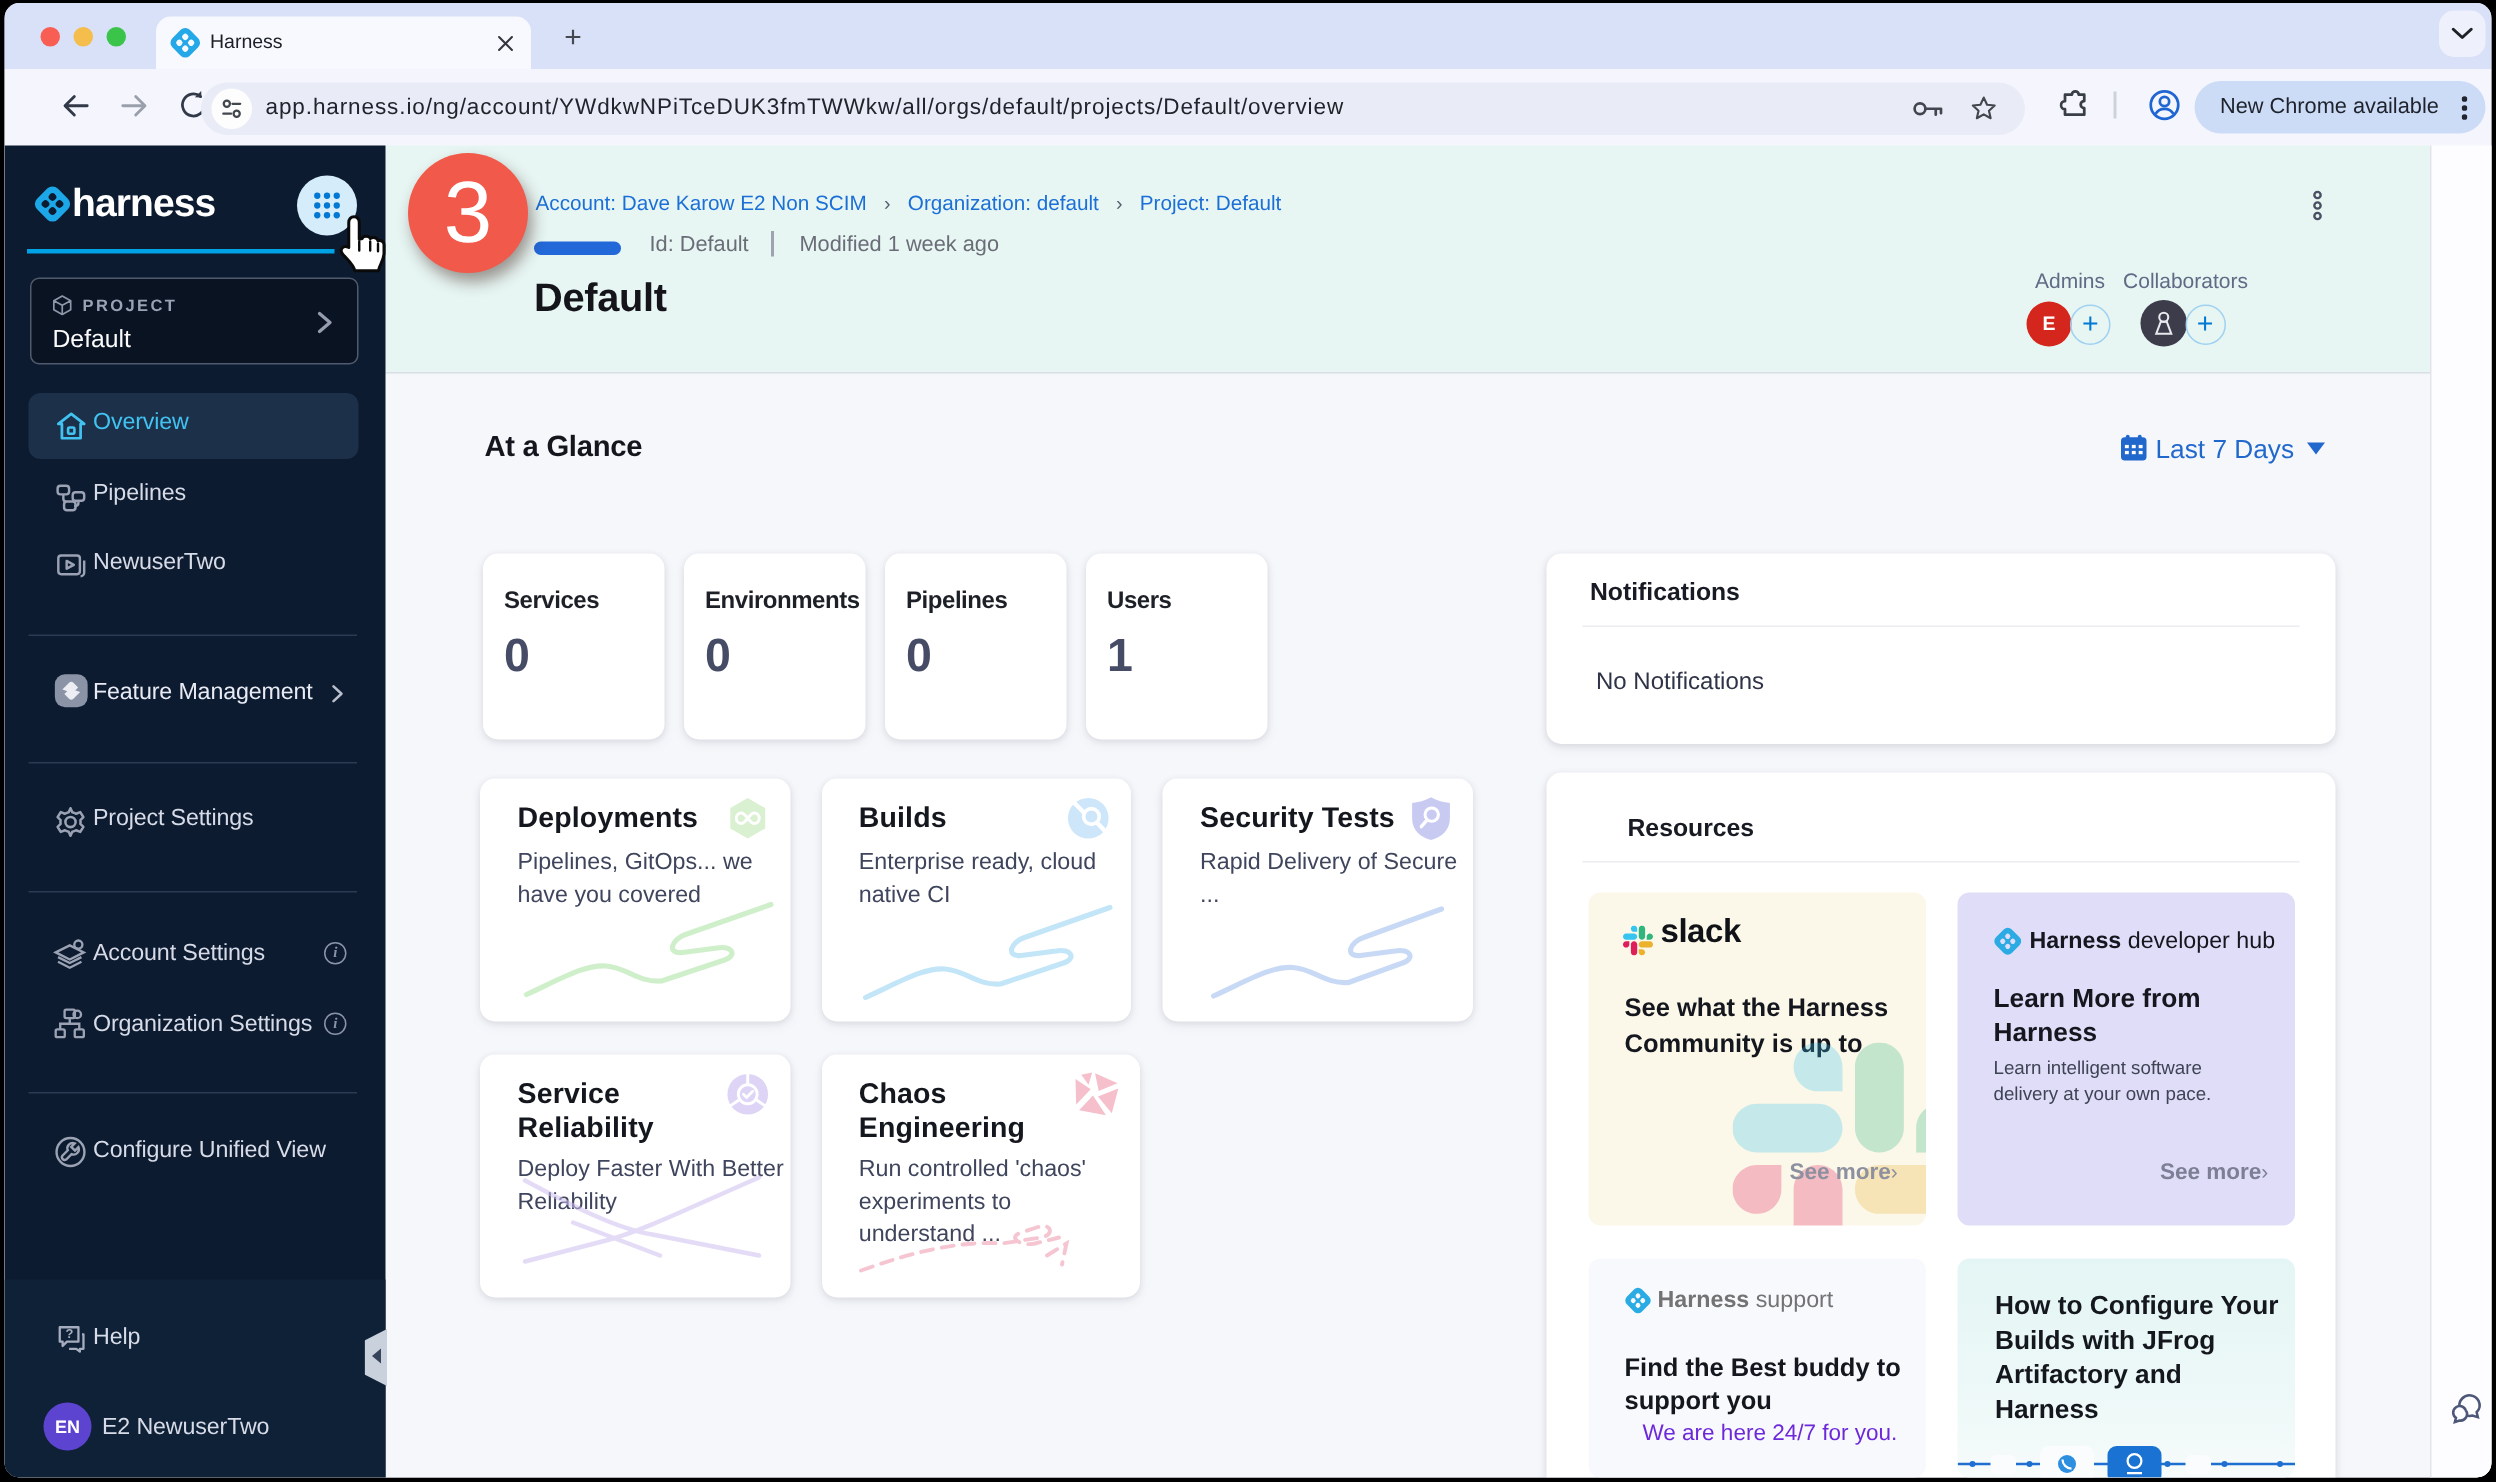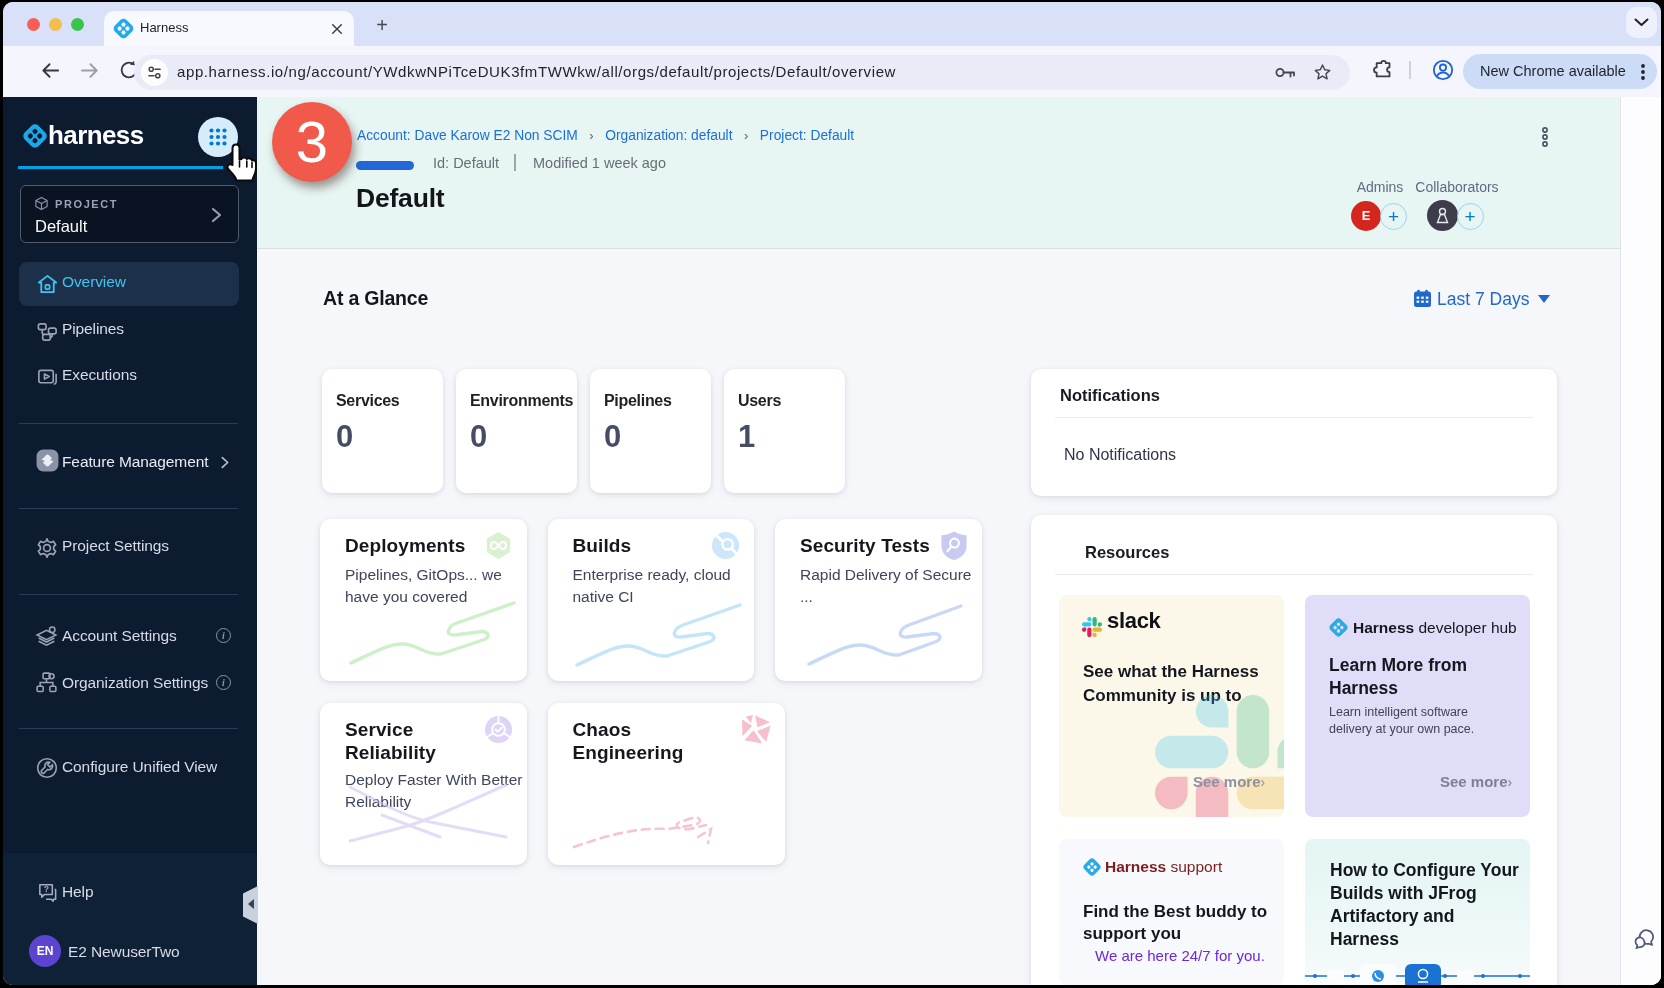--- a/index.html
+++ b/index.html
@@ -235,31 +235,32 @@
           </svg>
         <div class="msub" style="position:absolute;left:25px;top:66px;width:190px;">Deploy Faster With Better<br>Reliability</div>
         <svg style="position:absolute;left:0px;top:72px" width="206" height="80" viewBox="0 0 206 80">
             <g fill="none" stroke="#cfc0f0" stroke-width="3" opacity="0.55" stroke-linecap="round" stroke-linejoin="round">
               <path d="M30 12 C60 28 90 44 115 48 L186 62"></path>
               <path d="M30 66 L84 52 C110 45 140 30 186 10"></path>
               <path d="M62 40 L120 62"></path>
             </g>
           </svg>
       </div>
-      <div class="card" style="left:290.5px;top:606px;width:237px;height:162px;overflow:hidden;">
+      <div class="card" style="left:290.5px;top:606px;width:212px;height:162px;overflow:hidden;">
         <div class="mtitle" style="position:absolute;left:25px;top:16px;">Chaos<br>Engineering</div>
         <svg style="position:absolute;right:13px;top:11px" width="31" height="31" viewBox="0 0 32 32">
             <g fill="#f5bfcc">
               <path d="M14.5 1.5 L30 8.5 L17 13.8 Z"></path>
               <path d="M30.5 12 L26 29 L16.5 17.5 Z"></path>
               <path d="M22 30.5 L3.5 27 L13 16.8 Z"></path>
               <path d="M1.5 23 L1 5.5 L11.5 12.5 Z"></path>
               <path d="M5 2.5 L12.5 1 L10 9.5 Z"></path>
             </g>
           </svg>
+        <div class="msub" style="position:absolute;left:25px;top:66px;width:175px;">Run controlled 'chaos' experiments to understand ...</div>
         <svg style="position:absolute;left:0px;top:82px" width="206" height="76" viewBox="0 0 206 76">
             <path d="M26 62 C60 50 90 42 120 44 L146 40 C156 38 152 30 144 33 L132 37 C124 40 132 46 142 44 L158 40 M150 52 L163 44 L160 58" fill="none" stroke="#f2b6c6" stroke-width="2.6" stroke-dasharray="8 6" stroke-linecap="round" opacity="0.8"></path>
           </svg>
       </div>
 
       <div class="card" style="left:774px;top:418px;width:526px;height:470px;border-radius:10px 10px 0 0;">
         <div style="position:absolute;left:29px;top:28px;font-size:16.5px;font-weight:bold;color:#191b24;margin-left:25px;">Resources</div>
         <div style="position:absolute;left:24px;top:59px;width:478px;height:1px;background:#ebecf1;"></div>
 
         <div class="rescard" style="left:28px;top:80px;width:225px;height:222px;background:#fbf7e9;overflow:hidden;">
@@ -299,21 +300,21 @@
         <div class="rescard" style="left:28px;top:324px;width:225px;height:146px;background:#f7f9fd;">
           <svg style="position:absolute;left:24px;top:19px" width="18" height="18" viewBox="0 0 24 24">
               <g transform="rotate(45 12 12)">
                 <rect x="2.6" y="2.6" width="18.8" height="18.8" rx="4.8" fill="#2aabe3"></rect>
                 <rect x="6.9" y="6.9" width="4.3" height="4.3" rx="2.1" fill="#f7f9fd"></rect>
                 <rect x="12.9" y="6.9" width="4.3" height="4.3" rx="2.1" fill="#f7f9fd"></rect>
                 <rect x="6.9" y="12.9" width="4.3" height="4.3" rx="2.1" fill="#f7f9fd"></rect>
                 <rect x="12.9" y="12.9" width="4.3" height="4.3" rx="2.1" fill="#f7f9fd"></rect>
               </g>
             </svg>
-          <div style="position:absolute;left:46px;top:19px;font-size:15.5px;color:#7f1d1d;"><b>Harness</b> support</div>
+          <div style="position:absolute;left:46px;top:19px;font-size:15.5px;color:#737373;"><b>Harness</b> support</div>
           <div style="position:absolute;left:24px;top:62px;font-size:17px;font-weight:bold;color:#15171f;line-height:22px;">Find the Best buddy to support you</div>
           <div style="position:absolute;left:36px;top:108px;font-size:15px;color:#6d28d9;">We are here 24/7 for you.</div>
         </div>
 
         <div class="rescard" style="left:274px;top:324px;width:225px;height:146px;background:linear-gradient(180deg,#e3f5f4 0%, #eef9f8 70%, #f7fbfb 100%);overflow:hidden;">
           <div style="position:absolute;left:25px;top:20px;font-size:17.5px;font-weight:bold;color:#15171f;line-height:23px;">How to Configure Your<br>Builds with JFrog<br>Artifactory and<br>Harness</div>
           <svg style="position:absolute;left:0px;top:124px" width="225" height="26" viewBox="0 0 225 26">
             <line x1="0" y1="13" x2="225" y2="13" stroke="#1f6fd0" stroke-width="1.6"></line>
             <circle cx="10" cy="13" r="2" fill="#1f6fd0"></circle>
               <circle cx="48" cy="13" r="2" fill="#1f6fd0"></circle>
@@ -396,21 +397,21 @@
           </g>
         </svg>
       <div class="navtxt" style="top:223px;">Pipelines</div>
       <svg style="position:absolute;left:33px;top:269px" width="23" height="23" viewBox="0 0 24 24">
           <g fill="none" stroke="#9aa2b4" stroke-width="1.7">
             <rect x="3" y="4.5" width="15" height="13" rx="2"></rect>
             <path d="M21 8 V16.5 a2.5 2.5 0 0 1 -2.5 2.5"></path>
             <path d="M8.8 8.3 L13.8 11 L8.8 13.7 Z" stroke-linejoin="round"></path>
           </g>
         </svg>
-      <div class="navtxt" style="top:269px;">Executions</div>
+      <div class="navtxt" style="top:269px;">NewuserTwo</div>
       <div class="divider" style="top:326px;"></div>
       <svg style="position:absolute;left:32px;top:351px" width="25" height="25" viewBox="0 0 24 24">
           <rect x="1.5" y="1.5" width="21" height="21" rx="6.5" fill="#8b93a6"></rect>
           <path d="M6.3 11.2 L10.6 6.9 a2 2 0 0 1 2.8 0 L16.4 9.9 L12.9 13.4 Z" fill="#eceef4"></path>
           <path d="M17.7 12.8 L13.4 17.1 a2 2 0 0 1 -2.8 0 L7.6 14.1 L11.1 10.6 Z" fill="#eceef4"></path>
         </svg>
       <div class="navtxt" style="top:356px;font-weight:500;color:#e8ebf3;">Feature Management</div>
       <svg style="position:absolute;left:218px;top:359px" width="8" height="13" viewBox="0 0 9 14">
           <path d="M1.5 1.5 L7.5 7 L1.5 12.5" fill="none" stroke="#b9bfcd" stroke-width="1.9" stroke-linecap="round" stroke-linejoin="round"></path>
         </svg>

